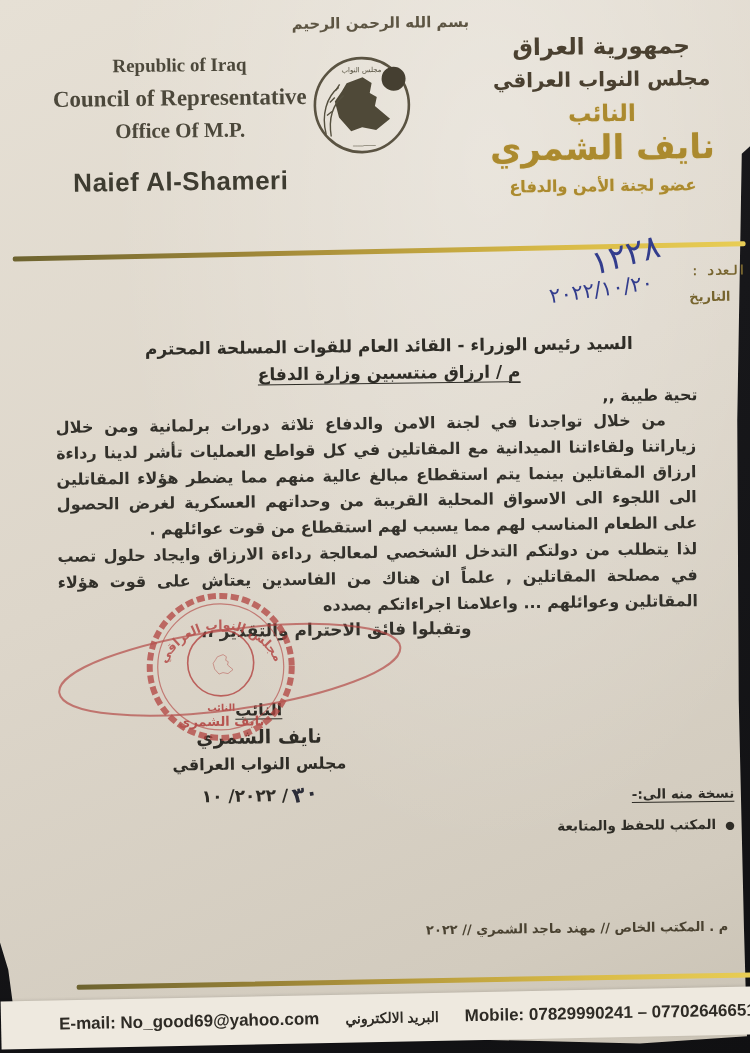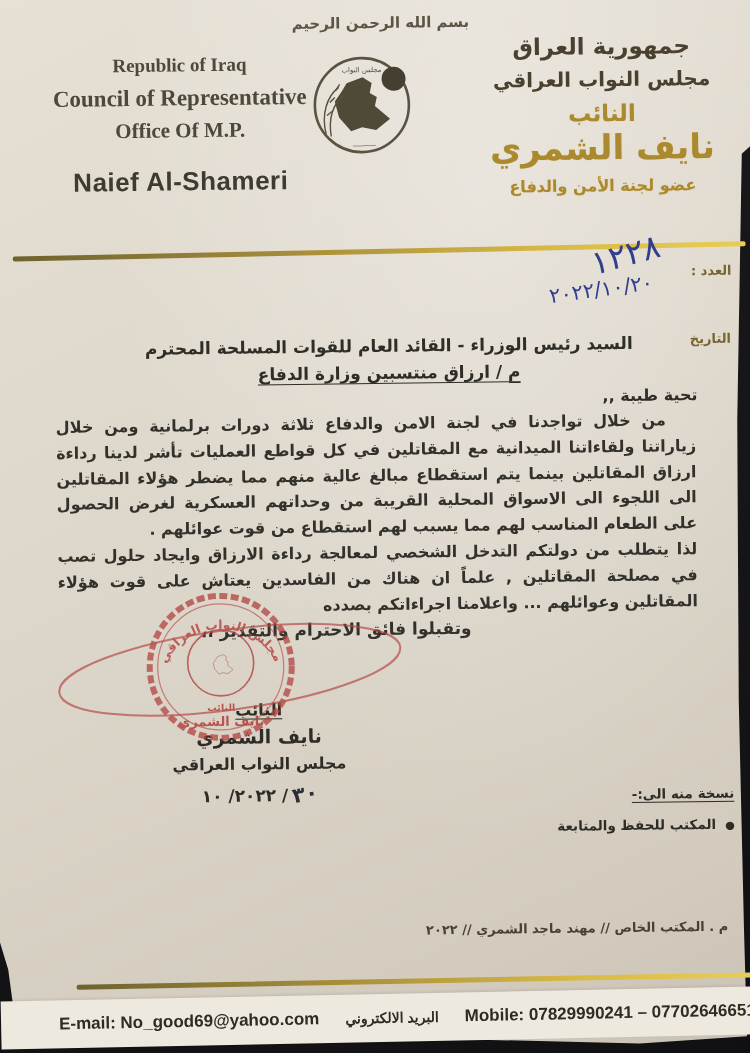--- a/index.html
+++ b/index.html
@@ -39,22 +39,22 @@
   .ar-header .g4{font-size:34px;font-weight:bold;margin-top:1px;white-space:nowrap;}
   .ar-header .g5{font-size:16px;font-weight:bold;margin-top:9px;white-space:nowrap;}
 
   .gold-rule{height:5px;border-radius:2px;
     background:linear-gradient(90deg,#6d6330,#a98f3a 40%,#d9bb47 75%,#e8cd55);}
   .rule-top{left:15px;top:249px;width:733px;transform:rotate(-0.5deg);}
   .rule-bottom{left:70px;top:979px;width:680px;transform:rotate(-0.35deg);}
 
   
   .ref-label{font-size:13px;font-weight:bold;color:#77652f;}
-  .ref-num-label{left:693px;top:267px;}
-  .ref-date-label{left:691px;top:293px;margin-top:42px;}
+  .ref-num-label{left:693px;top:267px;font-family:Liberation Mono, monospace;}
+  .ref-date-label{left:691px;top:293px;}
   .ink{color:#333d8d;}
   .ref-num-value{left:553px;top:238px;width:150px;text-align:center;font-size:33px;
     letter-spacing:5px;transform:rotate(-15deg) skewX(-6deg);}
   .ref-date-value{left:508px;top:280px;width:190px;text-align:center;font-size:21px;
     letter-spacing:2px;transform:rotate(-7deg);}
 
   
   .addr-to{left:130px;top:336px;width:520px;text-align:center;font-size:17px;
     font-weight:bold;color:#2f2d27;}
   .addr-subject{left:130px;top:363px;width:520px;text-align:center;font-size:17px;

